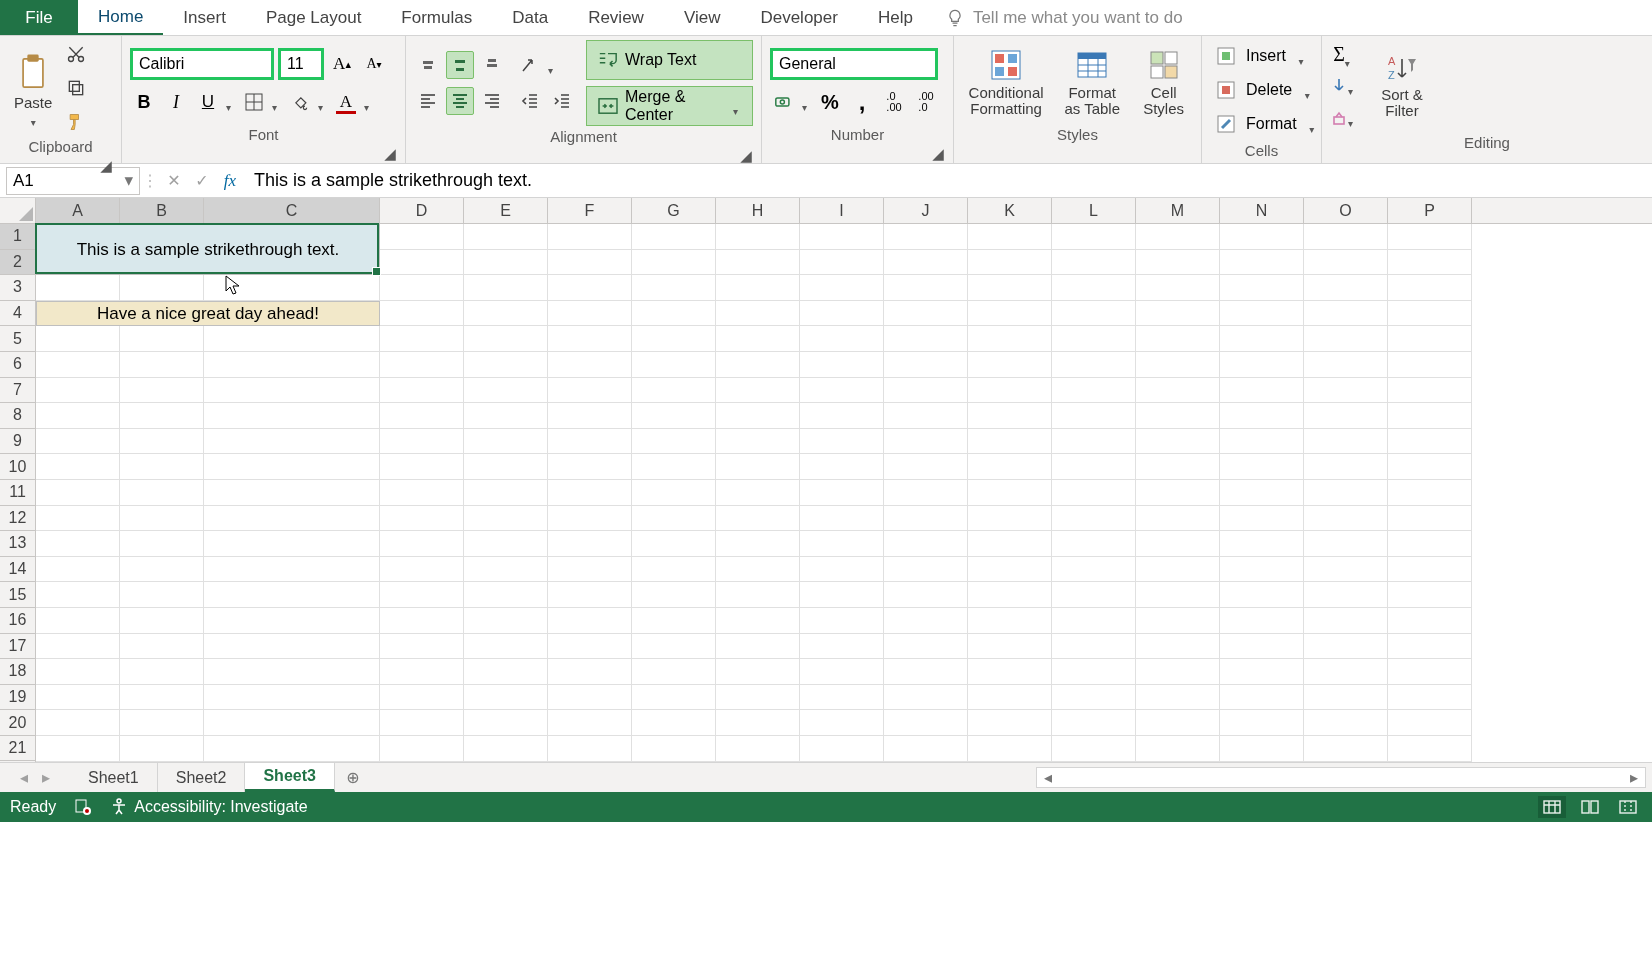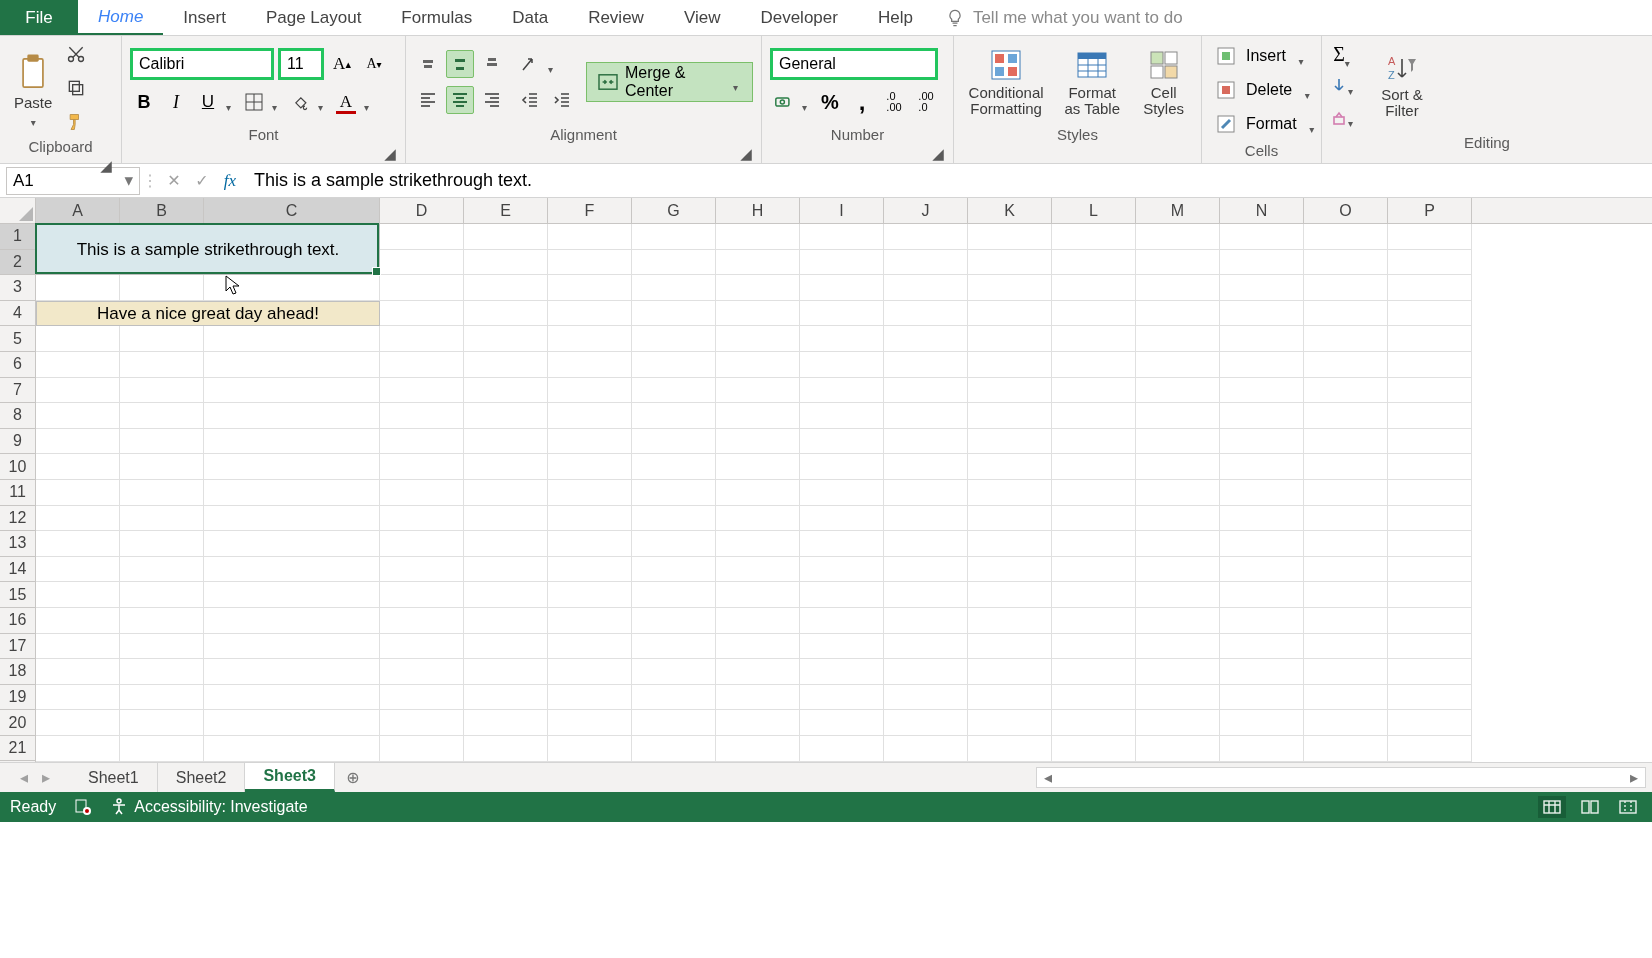--- a/index.html
+++ b/index.html
@@ -2,21 +2,21 @@
 <html><head>
 <meta charset="utf-8">
 <style>
 * { margin: 0; padding: 0; box-sizing: border-box; font-family: "Segoe UI", Arial, sans-serif; }
 body { background: #fff; overflow: hidden; width: 1652px; height: 958px; position: relative; }
 
 
 .tab-strip { height: 36px; display: flex; align-items: stretch; background: #fff; border-bottom: 1px solid #d4d4d4; }
 .file-tab { background: #217346; color: #fff; width: 78px; display: flex; align-items: center; justify-content: center; font-size: 17px; cursor: pointer; }
 .tab { padding: 0 20px; display: flex; align-items: center; font-size: 17px; color: #444; cursor: pointer; }
-.tab.active { color: #3b82f6; border-bottom: 2px solid #217346; font-style: italic; }
+.tab.active { color: #0c4a6e; border-bottom: 2px solid #217346; }
 .tell-me { display: flex; align-items: center; gap: 8px; padding: 0 12px; color: #8a8a8a; font-size: 17px; }
 .tell-me svg { width: 20px; height: 20px; }
 
 
 .ribbon { height: 128px; background: #f3f2f1; border-bottom: 1px solid #d4d4d4; display: flex; }
 .group { border-right: 1px solid #d4d4d4; padding: 4px 8px 0 8px; display: flex; flex-direction: column; justify-content: space-between; }
 .group-body { flex: 1; display: flex; align-items: center; }
 .group-label { text-align: center; font-size: 15px; color: #5a5a5a; padding: 2px 0 20px; position: relative; }
 .group-label .launcher { position: absolute; right: 0; bottom: 4px; width: 14px; height: 14px; color: #5a5a5a; cursor: pointer; }
 .vcol { display: flex; flex-direction: column; align-items: center; justify-content: center; gap: 2px; cursor: pointer; padding: 2px 6px; }
@@ -227,20 +227,28 @@
               </svg>
             </span>
           <span class="btn-sm">
               <svg width="18" height="18" stroke="#444" stroke-width="1.6" fill="none">
                 <path d="M8 3h8M8 7h8M8 11h8M8 15h8M2 6l3 3-3 3"></path>
               </svg>
             </span>
         </div>
       </div>
       <div style="display:flex;flex-direction:column;gap:6px">
+        <div class="btn-txt active">
+          <span>
+              <svg width="22" height="20" viewBox="0 0 24 22" fill="none" stroke="#2a6e3f" stroke-width="1.6">
+                <path d="M3 4h6M3 9h6M3 14h6M12 4h9v7a4 4 0 0 1-4 4h-3m0 0 3-3m-3 3 3 3"></path>
+              </svg>
+            </span>
+          <span>Wrap Text</span>
+        </div>
         <div class="btn-txt active">
           <span>
               <svg width="22" height="18" viewBox="0 0 24 20" fill="none" stroke="#2a6e3f" stroke-width="1.6">
                 <rect x="2" y="2" width="20" height="16"></rect>
                 <path d="M6 10h4m-2-2 2 2-2 2M18 10h-4m2-2-2 2 2 2"></path>
               </svg>
             </span>
           <span>Merge &amp; Center</span>
           <span class="dd"></span>
         </div>

